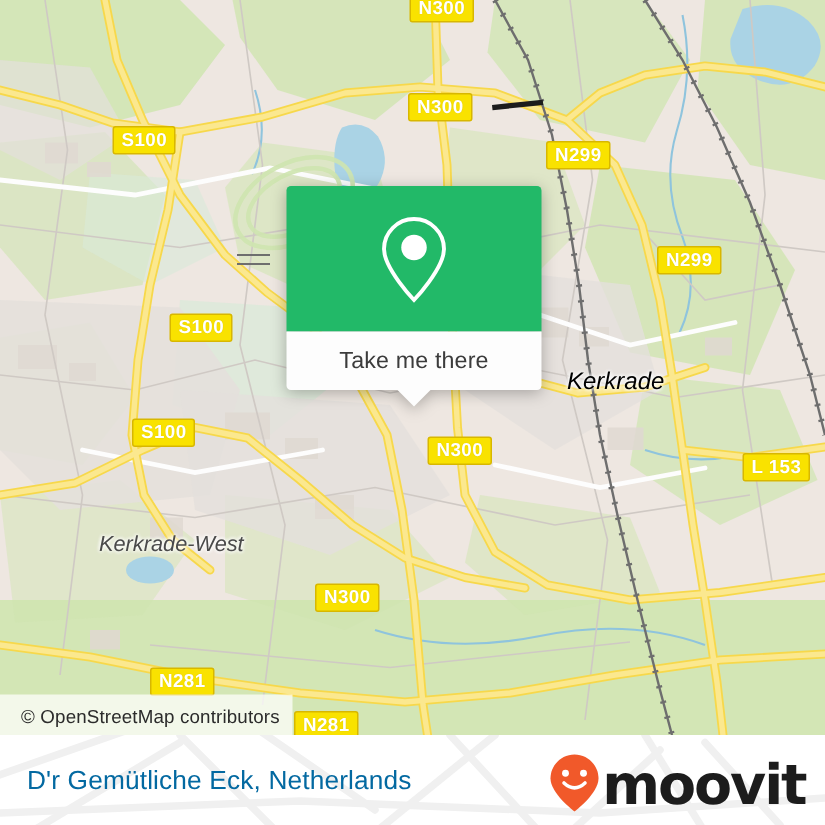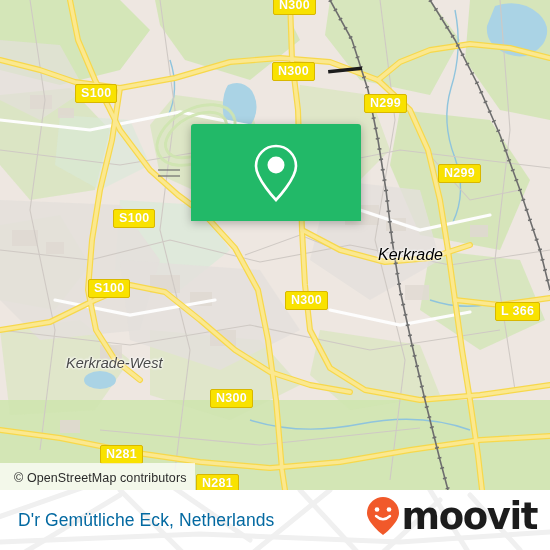--- a/index.html
+++ b/index.html
@@ -109,21 +109,21 @@
     color: #0369a1;
     letter-spacing: 0.1px;
     white-space: nowrap;
   }
   .footer-logo {
     position: absolute;
     right: 13px;
     top: 0;
     height: 52px;
     display: flex;
-    align-items: center;
+    align-items: flex-end;
     gap: 2px;
   }
   .logo-word {
     font-size: 37px;
     font-weight: bold;
     color: #1c1c1c;
     letter-spacing: -1.4px;
     line-height: 1;
     font-family: "DejaVu Sans", sans-serif;
   }
@@ -269,33 +269,37 @@
     <div class="place-label" style="position:absolute;left:18px;top:355px;font-style:italic;font-size:14.5px;color:#4a4a4a;text-shadow:0 0 3px #fff,0 0 3px #fff,0 0 3px #fff;padding-left:48px;">Kerkrade-West</div>
 
     <div class="shield" style="position:absolute;left:273px;top:-4px;"><span>N300</span></div>
     <div class="shield" style="position:absolute;left:272px;top:62px;"><span>N300</span></div>
     <div class="shield" style="position:absolute;left:364px;top:94px;"><span>N299</span></div>
     <div class="shield" style="position:absolute;left:75px;top:84px;"><span>S100</span></div>
     <div class="shield" style="position:absolute;left:438px;top:164px;"><span>N299</span></div>
     <div class="shield" style="position:absolute;left:113px;top:209px;"><span>S100</span></div>
     <div class="shield" style="position:absolute;left:88px;top:279px;"><span>S100</span></div>
     <div class="shield" style="position:absolute;left:285px;top:291px;"><span>N300</span></div>
-    <div class="shield" style="position:absolute;left:495px;top:302px;"><span>L 366</span></div>
+    <div class="shield" style="position:absolute;left:495px;top:302px;"><span>L 153</span></div>
     <div class="shield" style="position:absolute;left:210px;top:389px;"><span>N300</span></div>
     <div class="shield" style="position:absolute;left:100px;top:445px;"><span>N281</span></div>
     <div class="shield" style="position:absolute;left:196px;top:474px;"><span>N281</span></div>
 
     <div class="attrib">© OpenStreetMap contributors</div>
 
     <div class="popup">
       <div class="popup-top">
         <svg width="52" height="62" viewBox="0 0 52 62">
           <path d="M26 4 C15 4 6 13 6 24 C6 37 26 58 26 58 C26 58 46 37 46 24 C46 13 37 4 26 4 Z" fill="none" stroke="#ffffff" stroke-width="2.6"></path>
           <circle cx="26" cy="23" r="8.5" fill="#ffffff"></circle>
         </svg>
+      </div>
+      <div class="popup-bottom">
+        <span class="popup-label">Take me there</span>
+        <div class="popup-tail"></div>
       </div>
     </div>
   </div>
 
   <div id="footer">
     <svg id="footer-watermark" viewBox="0 0 550 60">
       <rect x="0" y="0" width="550" height="60" fill="#ffffff"></rect>
       <g fill="none" stroke="#f0f0f0" stroke-width="5" stroke-linecap="round">
         <path d="M-10,30 L90,-5"></path>
         <path d="M20,65 L120,5"></path>

